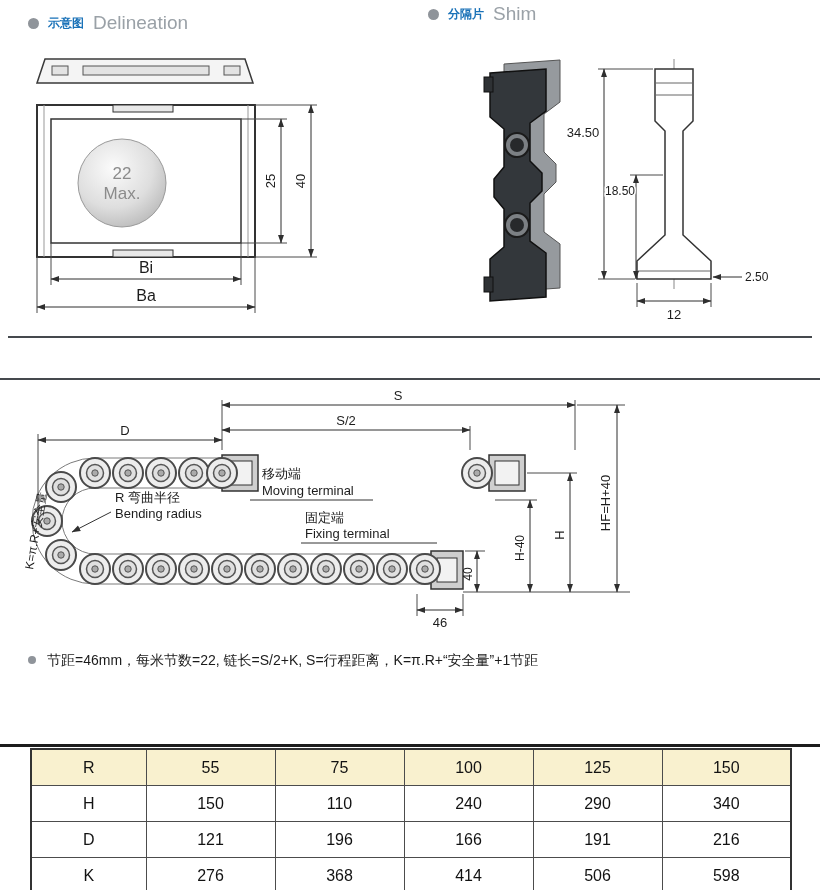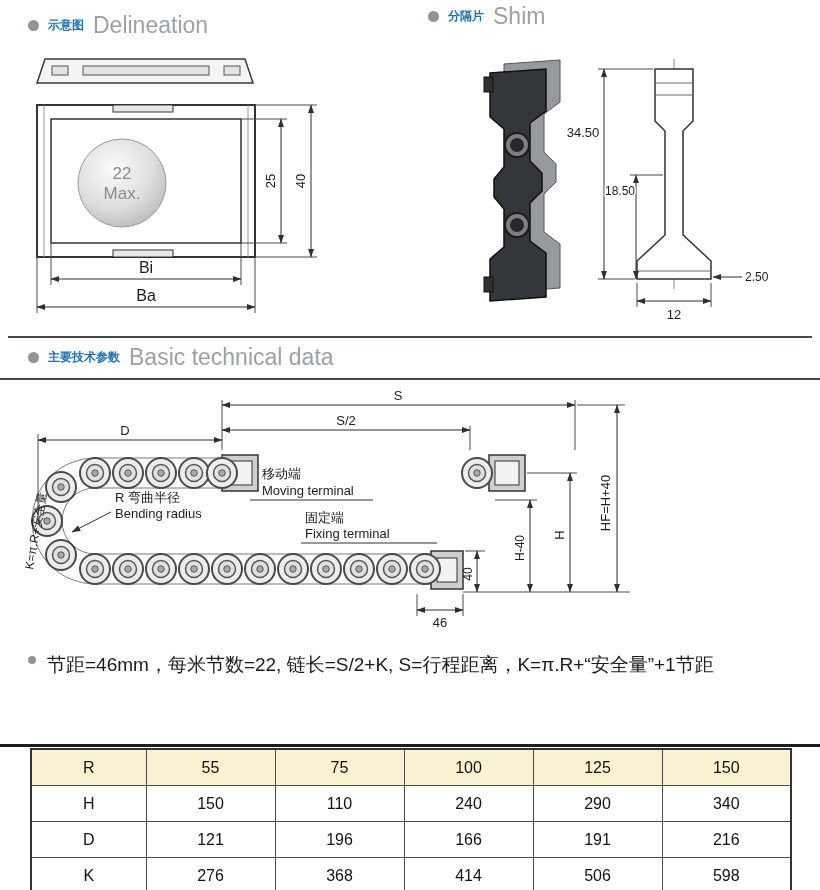--- a/index.html
+++ b/index.html
@@ -1,24 +1,24 @@
 <!DOCTYPE html>
 <html><head>
 <meta charset="utf-8">
 <style>
   html,body{margin:0;padding:0;background:#fff;}
   .page{position:relative;width:820px;height:890px;background:#ffffff;
         font-family:"Liberation Sans",sans-serif;overflow:hidden;}
   .sec-header{position:absolute;display:flex;align-items:center;gap:9px;white-space:nowrap;}
   .bullet{width:11px;height:11px;border-radius:50%;background:#8f949a;flex:0 0 auto;}
   .zh{font-size:12px;font-weight:bold;color:#1a72b8;}
-  .en{font-size:23px;color:#9aa1a7;}
+  .en{font-size:19px;color:#9aa1a7;}
   .rule{position:absolute;height:2px;background:#45494d;}
   .rule.heavy{height:3px;background:#1d1d1d;}
-  .note{position:absolute;display:flex;align-items:flex-start;gap:11px;font-size:19px;color:#1b1b1b;white-space:nowrap;}
+  .note{position:absolute;display:flex;align-items:flex-start;gap:11px;font-size:14px;color:#1b1b1b;white-space:nowrap;}
   .note .nbullet{width:8px;height:8px;border-radius:50%;background:#8f949a;margin-top:4px;flex:0 0 auto;}
   table.data{position:absolute;left:30px;top:748px;width:760px;border-collapse:collapse;table-layout:fixed;border:2px solid #333;}
   table.data td{border:1px solid #4c4c4c;height:33px;text-align:center;vertical-align:middle;font-size:16px;color:#121212;}
   tr.hl td{background:#f9f1cf;}
   svg{position:absolute;}
   svg text{font-family:"Liberation Sans",sans-serif;}
   .dt{font-size:13px;fill:#1c1c1c;}
   .dt2{font-size:12px;fill:#1c1c1c;}
   .big{font-size:16px;fill:#1c1c1c;}
   .lbl{font-size:13px;fill:#1c1c1c;}
@@ -135,25 +135,20 @@
     <text class="dt2" x="305" y="236" text-anchor="start">2.50</text>
 
     <line class="ext" x1="197" y1="238" x2="197" y2="262"></line>
     <line class="ext" x1="271" y1="238" x2="271" y2="262"></line>
     <line class="dim" x1="197" y1="256" x2="271" y2="256" marker-start="url(#arwB)" marker-end="url(#arwB)"></line>
     <text class="dt" x="234" y="274" text-anchor="middle">12</text>
   </svg>
 
   <div class="rule" style="left:8px;top:336px;width:804px"></div>
 
-  <div class="sec-header" style="left:28px;top:344px">
-    <span class="bullet"></span>
-    <span class="zh">主要技术参数</span>
-    <span class="en">Basic technical data</span>
-  </div>
 
   <div class="rule" style="left:0;top:378px;width:820px"></div>
 
   <svg style="left:25px;top:388px" width="770" height="255" viewBox="0 0 770 255">
     <defs>
       <marker id="arwC" viewBox="0 0 10 8" markerWidth="9" markerHeight="7" refX="9.5" refY="4" orient="auto-start-reverse">
         <path d="M0,0.5 L10,4 L0,7.5 Z" fill="#2f2f2f"></path>
       </marker>
       <g id="lnk">
         <circle r="15" fill="#ededed" stroke="#4a4a4a" stroke-width="2"></circle>

